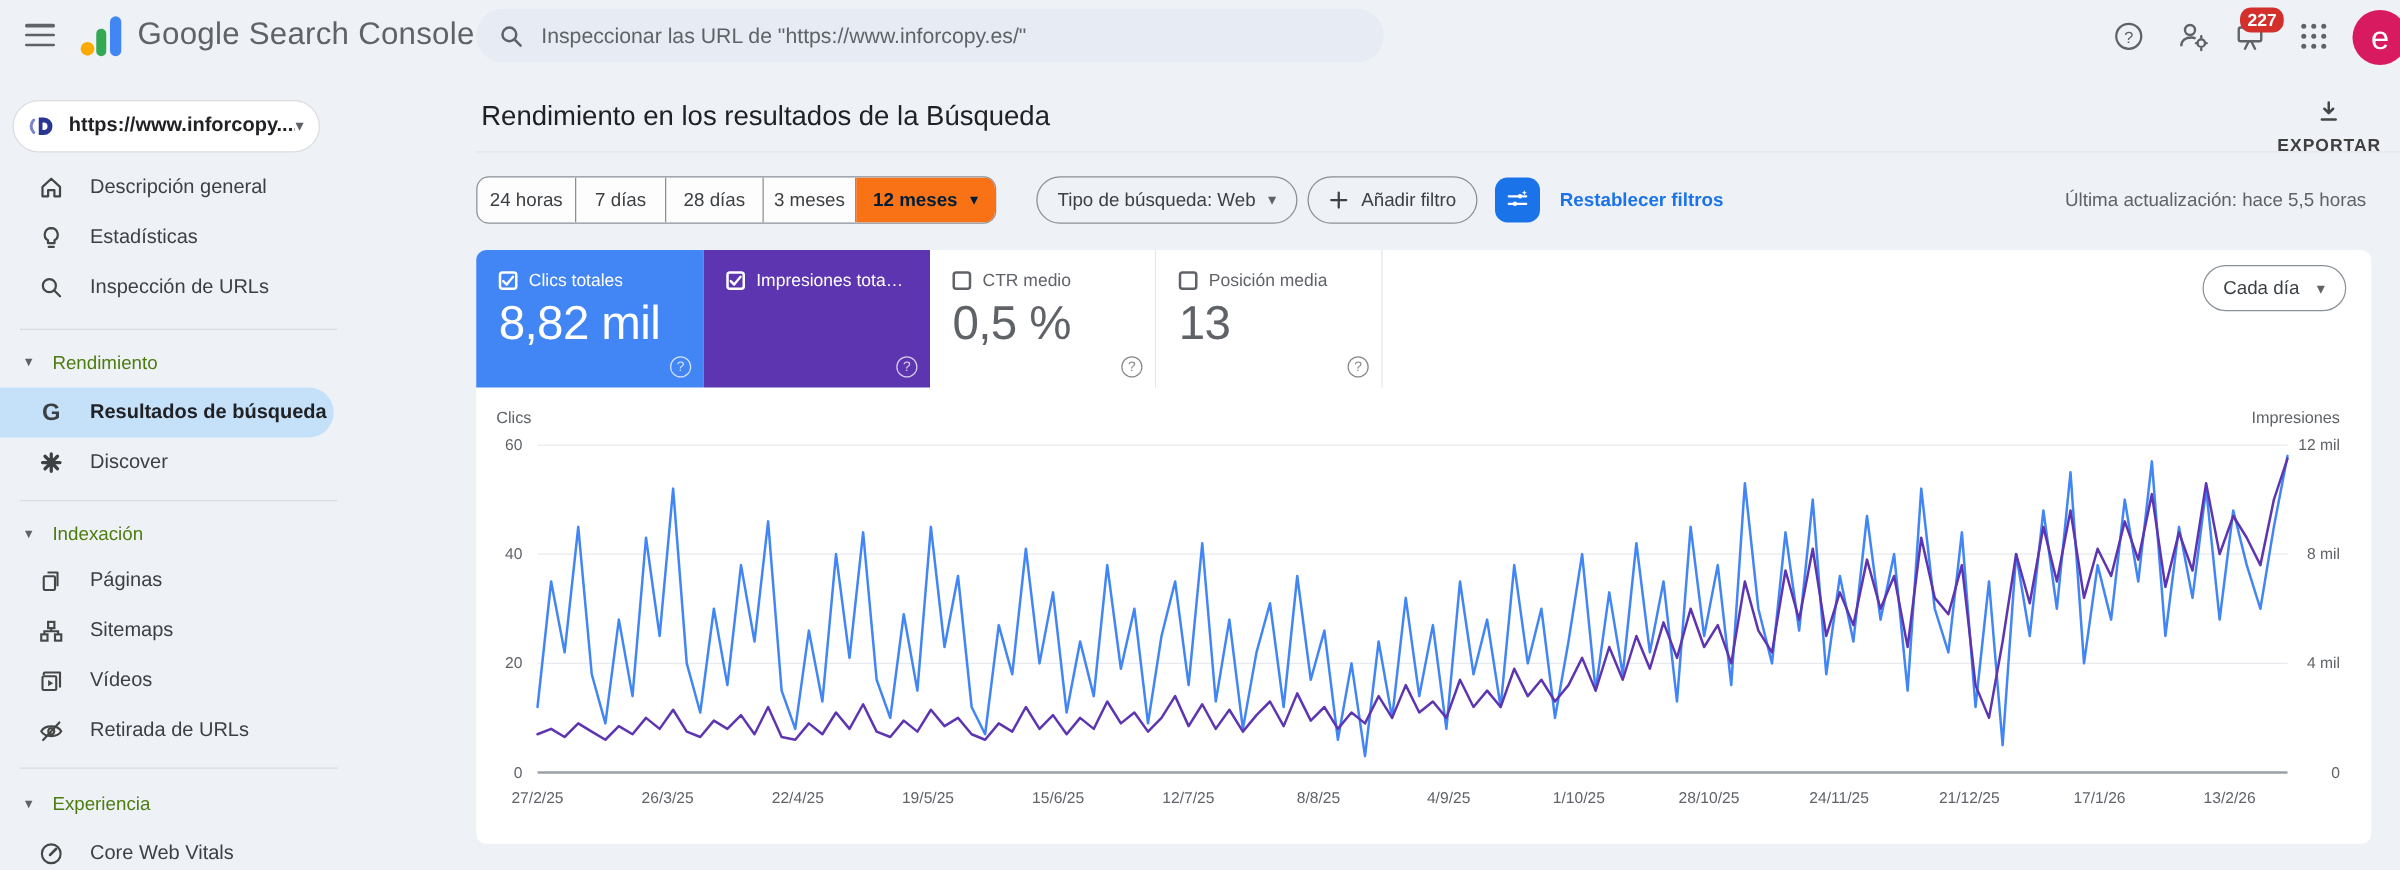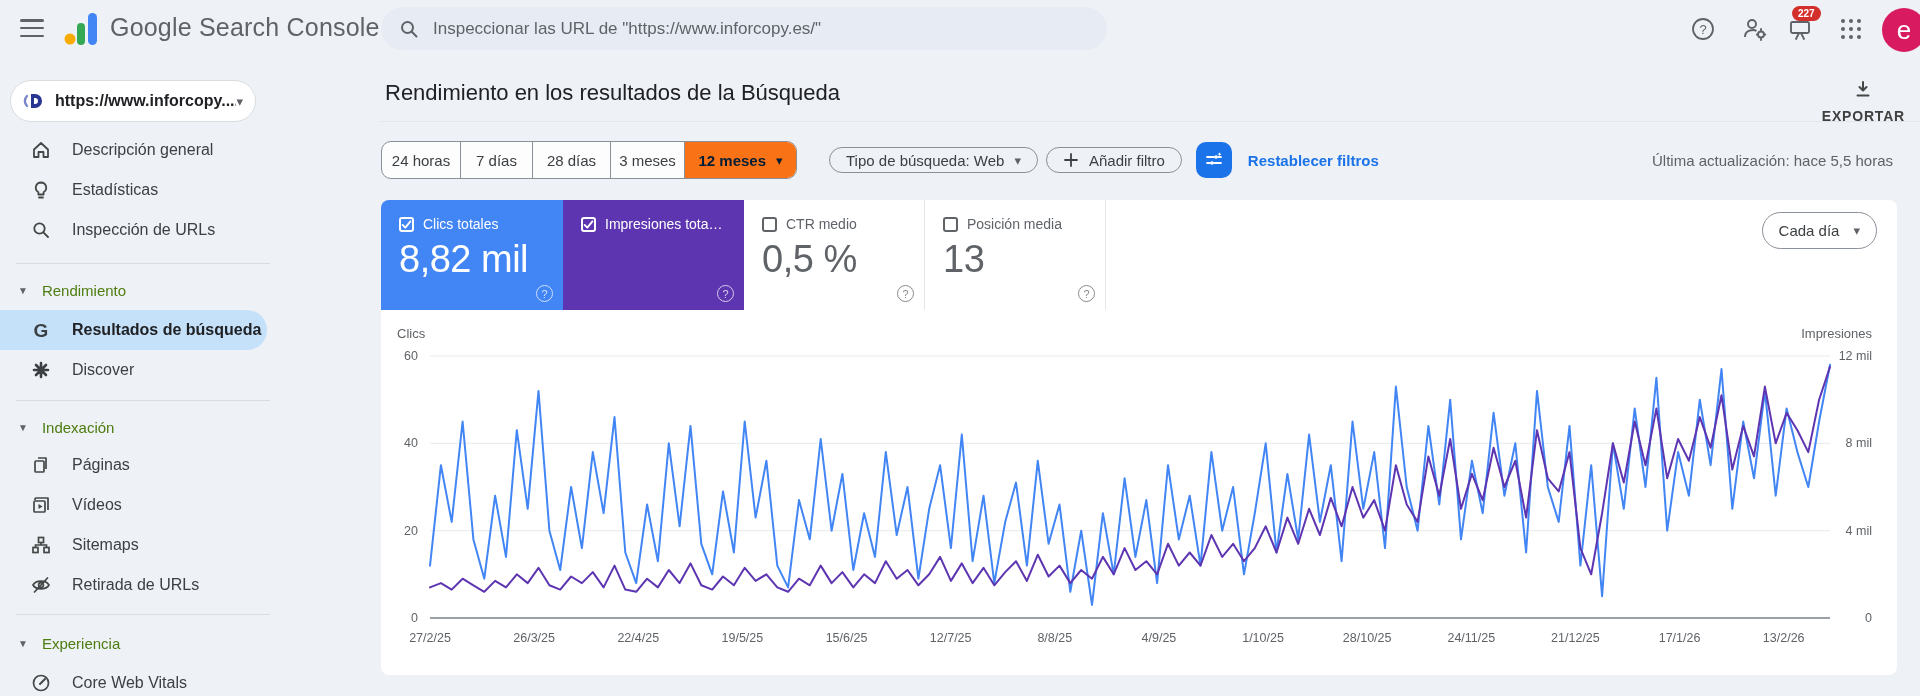--- a/index.html
+++ b/index.html
@@ -17,21 +17,21 @@
   .topbar { position:absolute; top:0; left:0; width:1920px; height:56px; }
   .hamburger { position:absolute; left:18px; top:16px; width:28px; height:24px; cursor:pointer; display:flex; flex-direction:column; justify-content:space-between; padding:3px 2px; }
   .hamburger span { display:block; height:2.5px; background:#5f6368; border-radius:2px; }
   .gsc-logo { position:absolute; left:62px; top:11px; }
   .app-title { position:absolute; left:110px; top:13px; font-size:25px; color:#5f6368; letter-spacing:.2px; white-space:nowrap; }
   .searchbox { position:absolute; left:381px; top:7px; width:726px; height:43px; background:#e7ecf4; border-radius:22px; display:flex; align-items:center; padding:0 18px; }
   .searchbox input { flex:1; border:none; outline:none; background:transparent; font-size:17px; color:#3c4043; font-family:inherit; margin-left:14px; }
   .searchbox input::placeholder { color:#5f6368; opacity:1; }
   .tb-icon { position:absolute; top:16px; width:26px; height:26px; color:#5f6368; cursor:pointer; }
   .announce-wrap { position:absolute; left:1786px; top:14px; width:30px; height:30px; cursor:pointer; }
-  .badge { position:absolute; top:-8px; left:6px; background:#d3302c; color:#fff; font-size:10px; font-weight:bold; padding:1.5px 6px; border-radius:9px; line-height:1.2; }
+  .badge { position:absolute; top:-8px; left:6px; background:#d3302c; color:#fff; font-size:14px; font-weight:bold; padding:1.5px 6px; border-radius:9px; line-height:1.2; }
   .avatar { position:absolute; left:1882px; top:8px; width:44px; height:44px; border-radius:50%; background:#d81b60; color:#fff; font-size:26px; display:flex; align-items:center; justify-content:center; cursor:pointer; }
 
   
   .sidebar { position:absolute; top:56px; left:0; width:300px; bottom:0; }
   .property-pill { margin:24px 0 0 10px; width:246px; height:42px; background:#fff; border:1px solid #dadce0; border-radius:21px; display:flex; align-items:center; padding:0 12px 0 10px; cursor:pointer; }
   .property-pill .fav { width:24px; height:24px; border-radius:4px; background:#fff; display:flex; align-items:center; justify-content:center; }
   .property-pill .lbl { flex:1; margin-left:10px; font-size:16px; font-weight:bold; color:#202124; white-space:nowrap; overflow:hidden; }
   .caret { color:#5f6368; font-size:13px; }
   .nav { margin-top:8px; }
   .nav-item { height:40px; display:flex; align-items:center; padding-left:30px; cursor:pointer; border-radius:0 20px 20px 0; width:267px; }
@@ -49,21 +49,21 @@
   .main { position:absolute; top:56px; left:381px; right:0; bottom:0; }
   .main-header { height:66px; border-bottom:1px solid #e2e5ea; position:relative; }
   .page-title { position:absolute; left:4px; top:24px; font-size:22px; color:#202124; }
   .export-btn { position:absolute; right:15px; top:24px; display:flex; align-items:center; gap:10px; color:#404040; font-size:14px; font-weight:bold; letter-spacing:.8px; cursor:pointer;flex-direction:column; }
 
   .filterbar { margin-top:18px; height:40px; display:flex; align-items:center; position:relative; }
   .segmented { display:flex; height:38px; border:1px solid #8a9098; border-radius:10px; overflow:hidden; background:#fdfdfe; }
   .segment { display:flex; align-items:center; justify-content:center; font-size:15px; color:#3c4043; border-right:1px solid #8a9098; cursor:pointer; padding:0 14px; white-space:nowrap; }
   .segment:last-child { border-right:none; }
   .segment.selected { background:#f97316; color:#001d35; font-weight:bold; gap:10px; }
-  .chip { height:26px; border:1px solid #8a9098; border-radius:19px; display:flex; align-items:center; padding:0 16px; font-size:15px; color:#3c4043; cursor:pointer; gap:10px; white-space:nowrap; }
+  .chip { height:38px; border:1px solid #8a9098; border-radius:19px; display:flex; align-items:center; padding:0 16px; font-size:15px; color:#3c4043; cursor:pointer; gap:10px; white-space:nowrap; }
   .chip-search-type { margin-left:32px; }
   .chip-add { margin-left:8px; }
   .tune-btn { margin-left:14px; width:36px; height:36px; border-radius:10px; background:#1a73e8; display:flex; align-items:center; justify-content:center; cursor:pointer; }
   .reset-link { margin-left:16px; font-size:15px; font-weight:bold; color:#1a73e8; cursor:pointer; white-space:nowrap; }
   .last-update { position:absolute; right:27px; font-size:15px; color:#5f6368; white-space:nowrap; }
 
   
   .panel { margin-top:20px; margin-right:23px; height:475px; background:#fff; border-radius:8px; position:relative; }
   .cards { display:flex; height:110px; }
   .metric-card { width:181px; height:110px; padding:16px 18px; position:relative; cursor:pointer; }
@@ -231,39 +231,39 @@
           <svg width="20" height="20" viewBox="0 0 20 20" fill="none" stroke="currentColor" stroke-width="1.7" stroke-linejoin="round">
             <path d="M7 3 h8 v11"></path>
             <rect x="4" y="6" width="9" height="11" rx="1"></rect>
           </svg>
         </span>
       <span class="txt">Páginas</span>
     </div>
 
     <div class="nav-item">
       <span class="ic">
-          <svg width="20" height="20" viewBox="0 0 20 20" fill="none" stroke="currentColor" stroke-width="1.7" stroke-linejoin="round">
-            <path d="M4 5 v-1 a1 1 0 0 1 1-1 h12 v12"></path>
-            <rect x="3" y="6" width="11" height="11" rx="1"></rect>
-            <path d="M7.5 9 l4 2.5 -4 2.5 z" fill="currentColor" stroke="none"></path>
-          </svg>
-        </span>
-      <span class="txt">Vídeos</span>
-    </div>
-
-    <div class="nav-item">
-      <span class="ic">
           <svg width="20" height="20" viewBox="0 0 20 20" fill="none" stroke="currentColor" stroke-width="1.7">
             <rect x="7.5" y="2.5" width="5" height="5"></rect>
             <rect x="2" y="12.5" width="5" height="5"></rect>
             <rect x="13" y="12.5" width="5" height="5"></rect>
             <path d="M10 7.5 v2.5 M10 10 H4.5 v2.5 M10 10 h5.5 v2.5"></path>
           </svg>
         </span>
       <span class="txt">Sitemaps</span>
+    </div>
+
+    <div class="nav-item">
+      <span class="ic">
+          <svg width="20" height="20" viewBox="0 0 20 20" fill="none" stroke="currentColor" stroke-width="1.7" stroke-linejoin="round">
+            <path d="M4 5 v-1 a1 1 0 0 1 1-1 h12 v12"></path>
+            <rect x="3" y="6" width="11" height="11" rx="1"></rect>
+            <path d="M7.5 9 l4 2.5 -4 2.5 z" fill="currentColor" stroke="none"></path>
+          </svg>
+        </span>
+      <span class="txt">Vídeos</span>
     </div>
 
     <div class="nav-item">
       <span class="ic">
           <svg width="20" height="20" viewBox="0 0 20 20" fill="none" stroke="currentColor" stroke-width="1.7">
             <path d="M2 10 C5 4.8 15 4.8 18 10 C15 15.2 5 15.2 2 10 Z"></path>
             <circle cx="10" cy="10" r="2.4"></circle>
             <line x1="3.5" y1="17" x2="16.5" y2="3" stroke-linecap="round"></line>
           </svg>
         </span>

